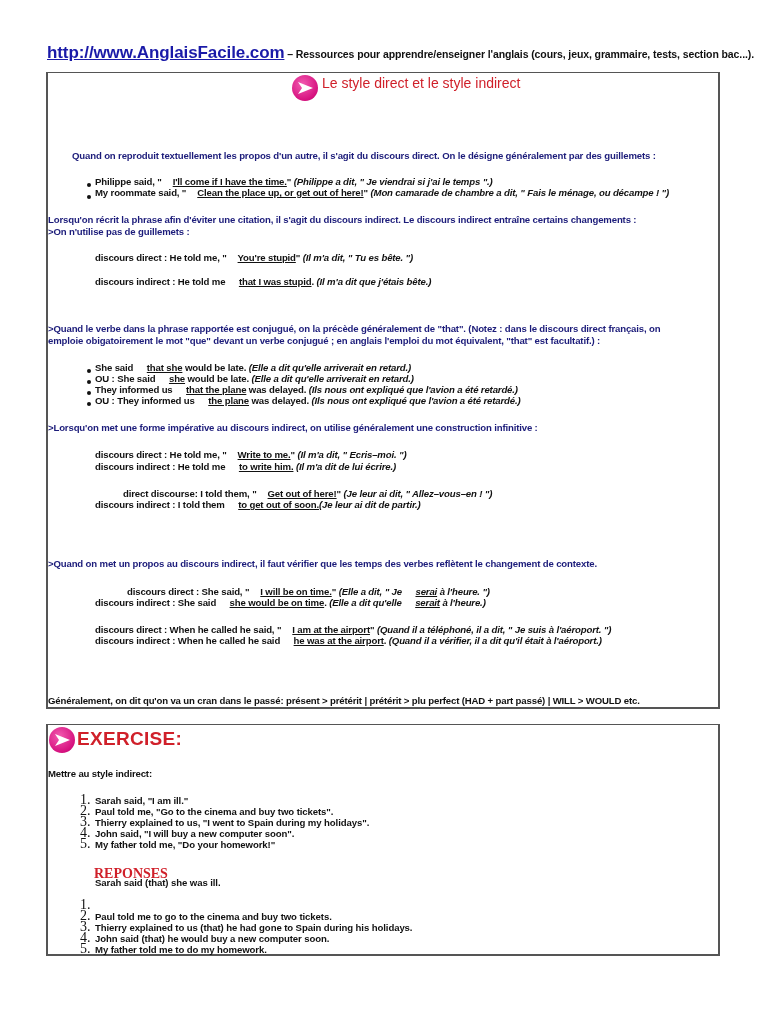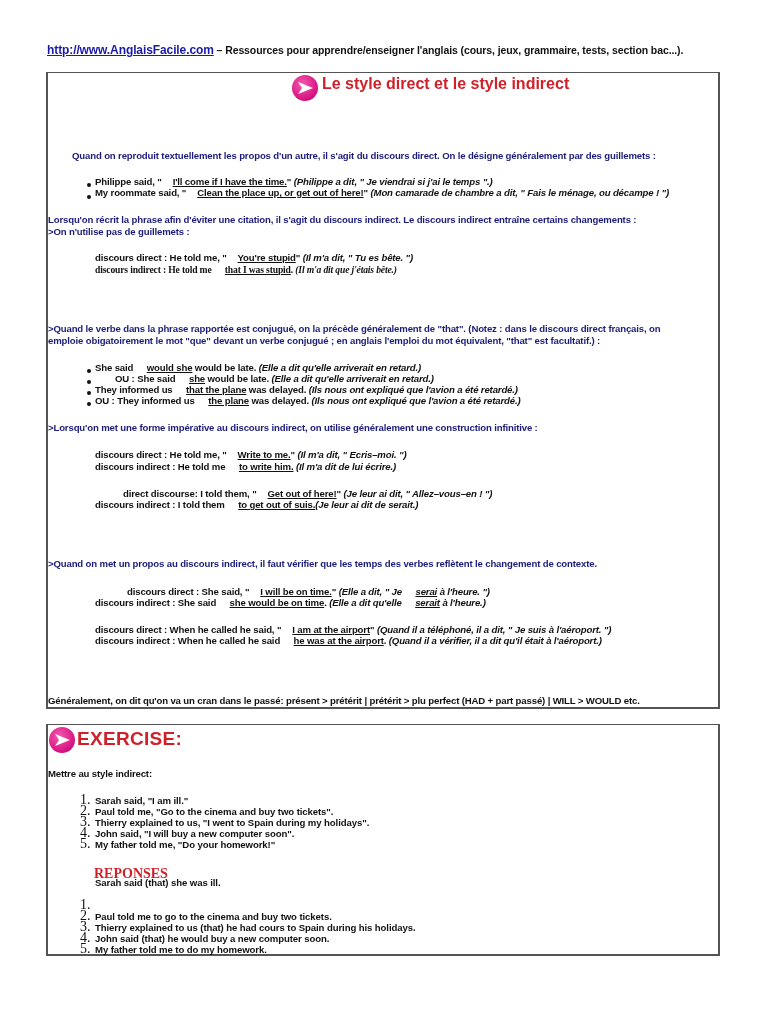--- a/index.html
+++ b/index.html
@@ -1,25 +1,25 @@
 <!DOCTYPE html>
 <html><head>
 <meta charset="utf-8">
 <style>
   html, body { margin: 0; padding: 0; background: #ffffff; }
   body { width: 768px; height: 1024px; position: relative; overflow: hidden;
          font-family: "Liberation Sans", sans-serif; color: #111; }
   .abs { position: absolute; white-space: nowrap; }
   .hdr { left: 47px; top: 43px; font-size: 10.5px; font-weight: bold; color: #111; letter-spacing: -0.1px; }
-  .hdr a { color: #1a1aa8; text-decoration: underline; font-size: 12px; }
+  .hdr a { color: #1a1aa8; text-decoration: underline; font-size: 17px; }
   .box { position: absolute; left: 46px; width: 674px; border: 1px solid #555;
          border-left-width: 2px; border-right-width: 2px; border-bottom-width: 2px; box-sizing: border-box; }
   #box1 { top: 72px; height: 637px; }
   #box2 { top: 724px; height: 232px; }
-  .title { font-size: 16px; font-weight: bold; color: #d0202a; }
+  .title { font-size: 14px; font-weight: normal; color: #d0202a; }
   .icon { position: absolute; width: 26px; height: 26px; border-radius: 50%;
           background: radial-gradient(circle at 40% 35%, #f25ab0, #d6117f 70%, #a70a62); }
   .icon svg { position: absolute; left: 0; top: 0; }
   .blue { font-size: 9.6px; font-weight: bold; color: #1c1c7a; letter-spacing: -0.15px; }
   .blk { font-size: 9.6px; font-weight: bold; color: #111; letter-spacing: -0.15px; }
   .it { font-style: italic; }
   .u { text-decoration: underline; padding-left: 11px; }
   .bullet { display: inline-block; width: 4px; height: 4px; border-radius: 50%; background: #111;
             position: absolute; left: 87px; }
   .ex-title { font-size: 19px; font-weight: bold; color: #d0202a; letter-spacing: 0.3px; }
@@ -53,33 +53,33 @@
 <div class="abs blk" style="left:95px; top:187px;">
   <span>My roommate said, "</span><span class="u">Clean the place up, or get out of here!</span><span>" </span><span class="it">(Mon camarade de chambre a dit, " Fais le ménage, ou décampe ! ")</span>
 </div>
 
 <div class="abs blue" style="left:48px; top:214px;">Lorsqu'on récrit la phrase afin d'éviter une citation, il s'agit du discours indirect. Le discours indirect entraîne certains changements :</div>
 <div class="abs blue" style="left:48px; top:226px;">&gt;On n'utilise pas de guillemets :</div>
 
 <div class="abs blk" style="left:95px; top:252px;">
   <span>discours direct : He told me, "</span><span class="u">You're stupid</span><span>" </span><span class="it">(Il m'a dit, " Tu es bête. ")</span>
 </div>
-<div class="abs blk" style="left:95px; top:264px;font-family:Liberation Serif, serif;">
+<div class="abs blk" style="left:95px; top:276px;">
   <span>discours indirect : He told me </span><span class="u">that I was stupid</span><span>. </span><span class="it">(Il m'a dit que j'étais bête.)</span>
 </div>
 
 <div class="abs blue" style="left:48px; top:323px;">&gt;Quand le verbe dans la phrase rapportée est conjugué, on la précède généralement de "that". (Notez : dans le discours direct français, on</div>
 <div class="abs blue" style="left:48px; top:335px;">emploie obigatoirement le mot "que" devant un verbe conjugué ; en anglais l'emploi du mot équivalent, "that" est facultatif.) :</div>
 
 <span class="bullet" style="top:369px;"></span>
 <div class="abs blk" style="left:95px; top:362px;">
-  <span>She said </span><span class="u">would she</span><span> would be late. </span><span class="it">(Elle a dit qu'elle arriverait en retard.)</span>
+  <span>She said </span><span class="u">that she</span><span> would be late. </span><span class="it">(Elle a dit qu'elle arriverait en retard.)</span>
 </div>
 <span class="bullet" style="top:380px;"></span>
-<div class="abs blk" style="left:95px; top:373px;margin-left:20px;">
+<div class="abs blk" style="left:95px; top:373px;">
   <span>OU : She said </span><span class="u">she</span><span> would be late. </span><span class="it">(Elle a dit qu'elle arriverait en retard.)</span>
 </div>
 <span class="bullet" style="top:391px;"></span>
 <div class="abs blk" style="left:95px; top:384px;">
   <span>They informed us </span><span class="u">that the plane</span><span> was delayed. </span><span class="it">(Ils nous ont expliqué que l'avion a été retardé.)</span>
 </div>
 <span class="bullet" style="top:402px;"></span>
 <div class="abs blk" style="left:95px; top:395px;">
   <span>OU : They informed us </span><span class="u">the plane</span><span> was delayed. </span><span class="it">(Ils nous ont expliqué que l'avion a été retardé.)</span>
 </div>
@@ -89,21 +89,21 @@
 <div class="abs blk" style="left:95px; top:449px;">
   <span>discours direct : He told me, "</span><span class="u">Write to me.</span><span>" </span><span class="it">(Il m'a dit, " Ecris–moi. ")</span>
 </div>
 <div class="abs blk" style="left:95px; top:461px;">
   <span>discours indirect : He told me </span><span class="u">to write him.</span><span> </span><span class="it">(Il m'a dit de lui écrire.)</span>
 </div>
 <div class="abs blk" style="left:95px; top:488px;margin-left:28px;">
   <span>direct discourse: I told them, "</span><span class="u">Get out of here!</span><span>" </span><span class="it">(Je leur ai dit, " Allez–vous–en ! ")</span>
 </div>
 <div class="abs blk" style="left:95px; top:499px;">
-  <span>discours indirect : I told them </span><span class="u">to get out of suis.</span><span></span><span class="it">(Je leur ai dit de serait.)</span>
+  <span>discours indirect : I told them </span><span class="u">to get out of soon.</span><span></span><span class="it">(Je leur ai dit de partir.)</span>
 </div>
 
 <div class="abs blue" style="left:48px; top:558px;">&gt;Quand on met un propos au discours indirect, il faut vérifier que les temps des verbes reflètent le changement de contexte.</div>
 
 <div class="abs blk" style="left:95px; top:586px;margin-left:32px;">
   <span>discours direct : She said, "</span><span class="u">I will be on time.</span><span>" </span><span class="it">(Elle a dit, " Je </span><span class="it u">serai</span><span class="it"> à l'heure. ")</span>
 </div>
 <div class="abs blk" style="left:95px; top:597px;">
   <span>discours indirect : She said </span><span class="u">she would be on time</span><span>. </span><span class="it">(Elle a dit qu'elle </span><span class="it u">serait</span><span class="it"> à l'heure.)</span>
 </div>
@@ -141,18 +141,18 @@
 </div>
 
 <div class="abs rep" style="left:48px; top:866px;margin-left:46px;">REPONSES</div>
 
 <div>
   <span class="num" style="top:897px;">1.</span>
   <span class="li" style="top:877px;">Sarah said (that) she was ill.</span>
   <span class="num" style="top:908px;">2.</span>
   <span class="li" style="top:911px;">Paul told me to go to the cinema and buy two tickets.</span>
   <span class="num" style="top:919px;">3.</span>
-  <span class="li" style="top:922px;">Thierry explained to us (that) he had cours to Spain during his holidays.</span>
+  <span class="li" style="top:922px;">Thierry explained to us (that) he had gone to Spain during his holidays.</span>
   <span class="num" style="top:930px;">4.</span>
   <span class="li" style="top:933px;">John said (that) he would buy a new computer soon.</span>
   <span class="num" style="top:941px;">5.</span>
   <span class="li" style="top:944px;">My father told me to do my homework.</span>
 </div>
 
 </body></html>

